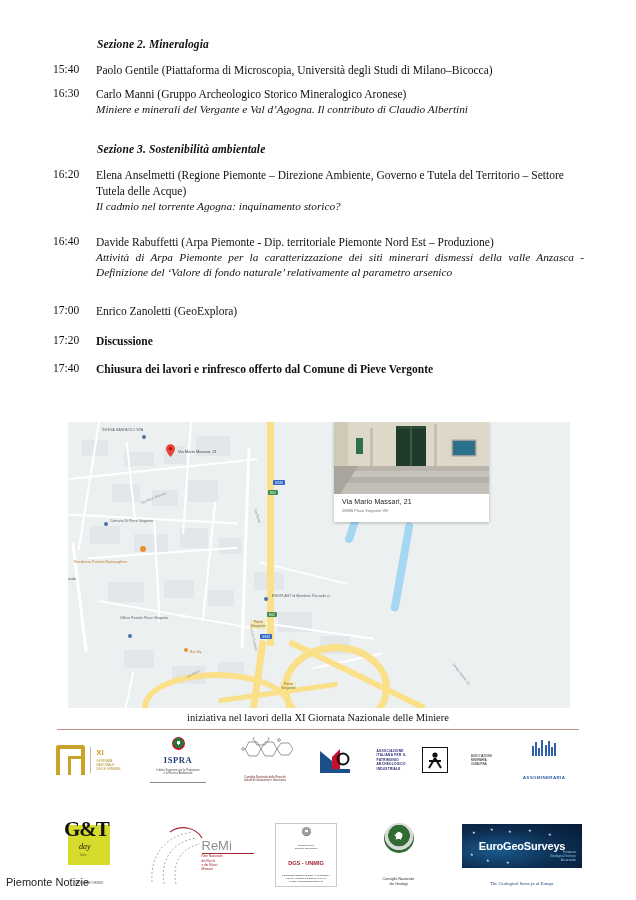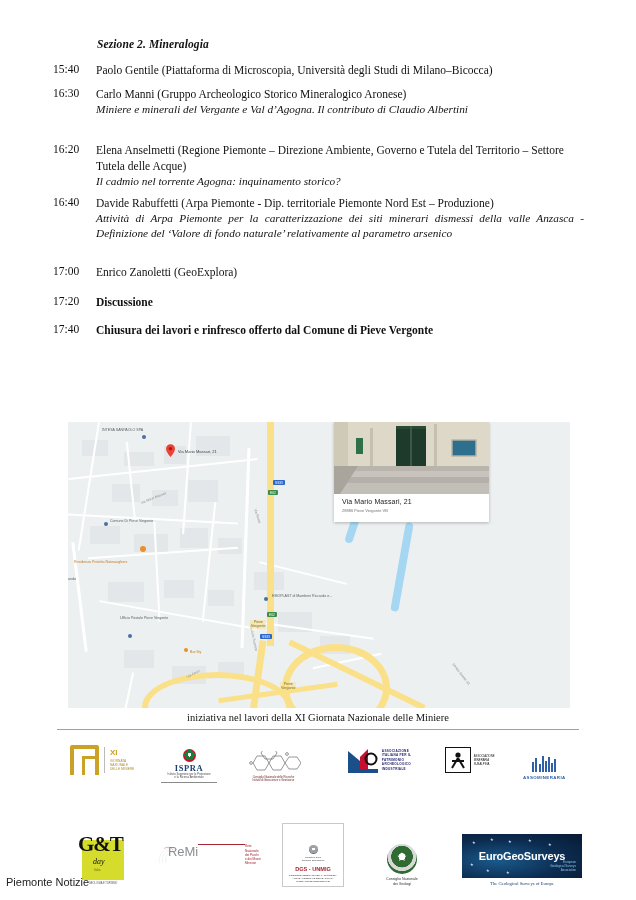--- a/index.html
+++ b/index.html
@@ -91,21 +91,21 @@
     position:absolute; left:57px; top:729px; width:522px; height:1px;
     background:#c2928f;
   }
 
   .logo-row { position:absolute; width:636px; display:flex;
     align-items:center; justify-content:space-between; }
   .logo-row.r1 { left:0; top:735px; height:50px; padding:0 56px; }
   .logo-row.r2 { left:0; top:819px; height:72px; padding:0 52px; }
 
   .logo { position:relative; display:flex; align-items:center;
-    justify-content:flex-end; font-family:"Liberation Sans", sans-serif;margin-left:14px; }
+    justify-content:space-between; font-family:"Liberation Sans", sans-serif; }
 
   
   .l-gold { width:74px; height:44px; }
   .l-gold .mark { width:30px; height:30px; border:4px solid #c9a227; border-bottom:none;
     border-top-left-radius:3px; border-top-right-radius:3px; position:relative; }
   .l-gold .mark:after { content:""; position:absolute; left:8px; bottom:0; width:10px;
     height:16px; border:3px solid #c9a227; border-bottom:none; }
   .l-gold .bar { width:1px; height:26px; background:#bbb; margin:0 5px; }
   .l-gold .txt { text-align:left; }
   .l-gold .xi { font-size:8px; color:#c9a227; font-weight:bold; line-height:1; }
@@ -216,30 +216,31 @@
     <div class="entry" style="margin-top:9px">
       <div class="time">16:30</div>
       <div class="body">
         <div class="title-line">Carlo Manni (Gruppo Archeologico Storico Mineralogico Aronese)</div>
         <div class="sub-line">Miniere e minerali del Vergante e Val d’Agogna. Il contributo di Claudio Albertini</div>
       </div>
     </div>
   </div>
 
   <div class="gap-before-sec3">
+    <div class="section-head">Sezione 3. Sostenibilità ambientale</div>
 
     <div class="entry" style="margin-top:13px">
       <div class="time">16:20</div>
       <div class="body">
         <div class="title-line">Elena Anselmetti (Regione Piemonte – Direzione Ambiente, Governo e Tutela del Territorio – Settore Tutela delle Acque)</div>
         <div class="sub-line">Il cadmio nel torrente Agogna: inquinamento storico?</div>
       </div>
     </div>
 
-    <div class="entry" style="margin-top:7px">
+    <div class="entry" style="margin-top:21px">
       <div class="time">16:40</div>
       <div class="body">
         <div class="title-line">Davide Rabuffetti (Arpa Piemonte - Dip. territoriale Piemonte Nord Est – Produzione)</div>
         <div class="sub-line">Attività di Arpa Piemonte per la caratterizzazione dei siti minerari dismessi della valle Anzasca - Definizione del ‘Valore di fondo naturale’ relativamente al parametro arsenico</div>
       </div>
     </div>
 
     <div class="entry" style="margin-top:24px">
       <div class="time">17:00</div>
       <div class="body">
@@ -472,21 +473,21 @@
       <div class="cap">GEOLOGIA E TURISMO</div>
     </div>
 
     <div class="logo l-remi">
       <svg width="56" height="58" viewBox="0 0 56 58">
         <path d="M4 56 C2 28 18 10 44 6" fill="none" stroke="#9a9a9a" stroke-width="0.8" stroke-dasharray="2 2"></path>
         <path d="M16 58 C12 34 24 16 48 12" fill="none" stroke="#9a9a9a" stroke-width="0.8" stroke-dasharray="2 2"></path>
         <path d="M28 58 C24 38 32 22 52 18" fill="none" stroke="#9a9a9a" stroke-width="0.8" stroke-dasharray="2 2"></path>
         <path d="M22 6 C34 -2 48 2 54 12" fill="none" stroke="#a3252f" stroke-width="1.2"></path>
       </svg>
-      <div style="display:flex;flex-direction:row;align-items:flex-start;margin-left:-6px;">
+      <div style="display:flex;flex-direction:column;align-items:flex-start;margin-left:-6px;">
         <div class="nm">ReMi</div>
         <div class="rule"></div>
         <div class="cap" style="white-space:pre-line">Rete Nazionale
 dei Parchi
 e dei Musei
 Minerari</div>
       </div>
     </div>
 
     <div class="logo l-min">

